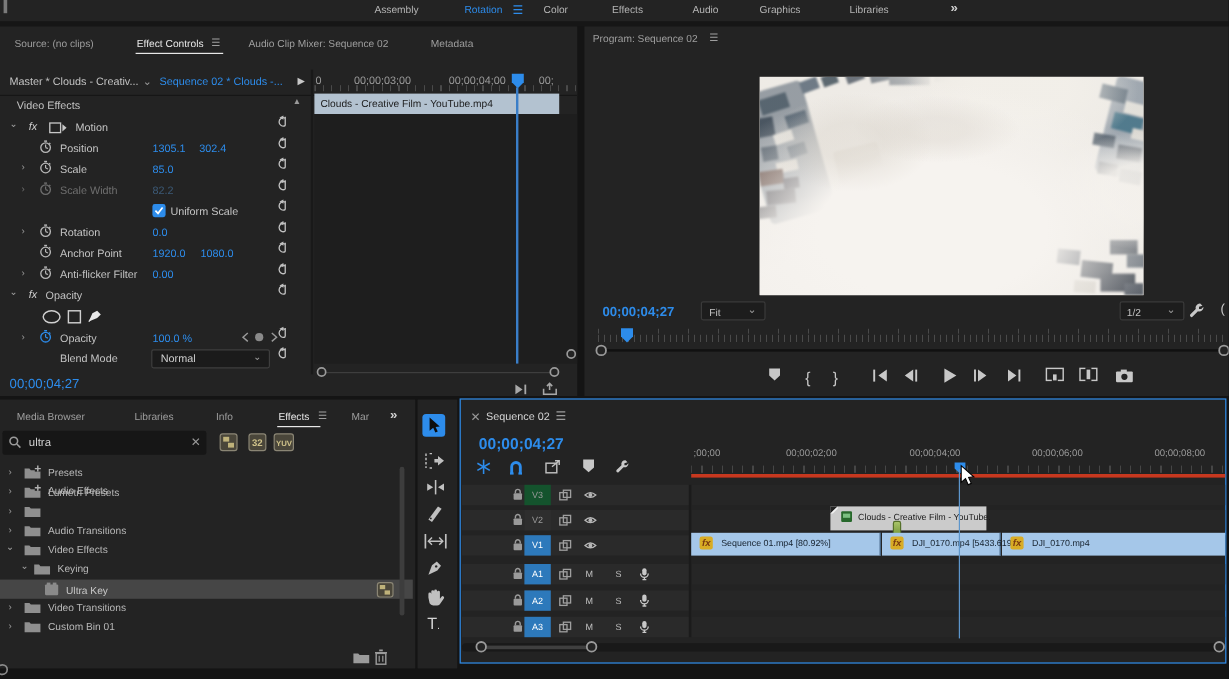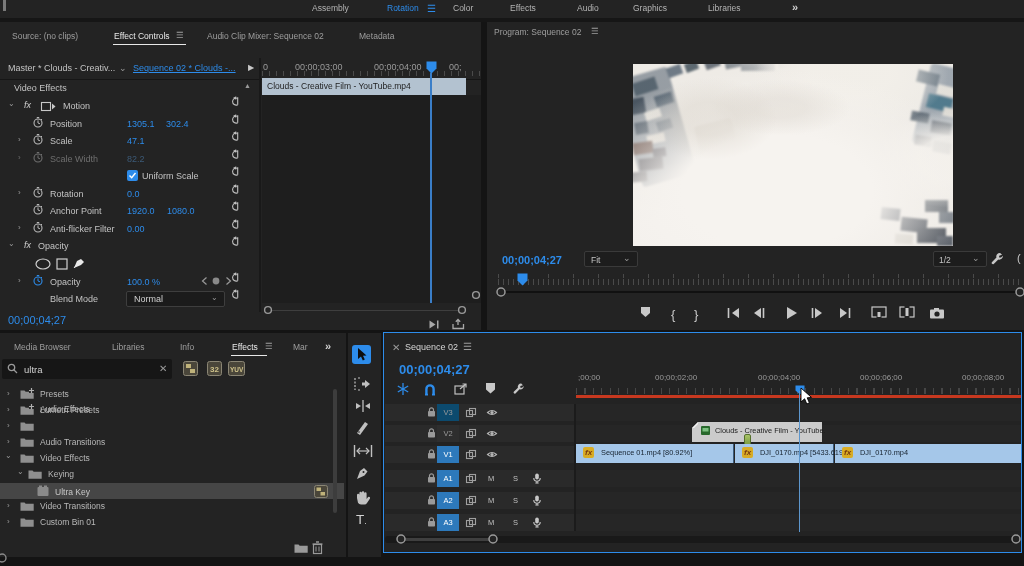--- a/index.html
+++ b/index.html
@@ -79,21 +79,21 @@
     <div class="txt tab" style="left:12px;top:9px;">Source: (no clips)</div>
     <div class="txt tab on" style="left:114px;top:9px;">Effect Controls</div>
     <div class="txt tab" style="left:176px;top:8px;">☰</div>
     <div class="abs" style="left:113px;top:22px;width:73px;height:1px;background:#e8e8e8;"></div>
     <div class="txt tab" style="left:207px;top:9px;">Audio Clip Mixer: Sequence 02</div>
     <div class="txt tab" style="left:359px;top:9px;text-align:right;">Metadata</div>
 
     <div class="abs" style="left:0;top:36px;width:481px;height:22px;background:#232323;border-bottom:1px solid #161616;"></div>
     <div class="txt lbl" style="left:8px;top:41px;">Master * Clouds - Creativ...</div>
     <div class="txt" style="left:119px;top:41px;color:#9a9a9a;font-size:9px;">⌄</div>
-    <div class="txt val" style="left:133px;top:41px;text-decoration:underline;">Sequence 02 * Clouds -...</div>
+    <div class="txt val" style="left:133px;top:41px;">Sequence 02 * Clouds -...</div>
     <div class="txt" style="left:248px;top:41px;color:#c8c8c8;font-size:8px;">▶</div>
 
     <div id="eclist" style="position:absolute;left:0;top:58px;width:260px;height:232px;font-size:9px;color:#c3c3c3;">
 
       <div class="txt" style="left:14px;top:3px;">Video Effects</div>
       <div class="txt" style="left:244px;top:2px;color:#9a9a9a;font-size:7px;">▲</div>
 
       <div class="txt" style="left:8px;top:19px;color:#9a9a9a;font-size:8px;">⌄</div>
       <div class="txt" style="left:24px;top:20px;font-style:italic;color:#d0d0d0;">fx</div>
       <svg style="left:41px;top:21px;color:#c8c8c8" width="15" height="11">
@@ -113,21 +113,21 @@
       <div class="txt val" style="left:166px;top:39px;">302.4</div>
       <svg style="left:229px;top:34px;color:#c0c0c0" width="11" height="11">
           <use href="#i-reset"></use>
         </svg>
 
       <div class="txt" style="left:18px;top:55px;color:#9a9a9a;font-size:8px;">›</div>
       <svg style="left:33px;top:54px;color:#b8b8b8" width="11" height="11">
           <use href="#i-stopwatch"></use>
         </svg>
       <div class="txt" style="left:50px;top:56px;">Scale</div>
-      <div class="txt val" style="left:127px;top:56px;">47.1</div>
+      <div class="txt val" style="left:127px;top:56px;">85.0</div>
       <svg style="left:229px;top:51px;color:#c0c0c0" width="11" height="11">
           <use href="#i-reset"></use>
         </svg>
 
       <div class="txt" style="left:18px;top:73px;color:#6e6e6e;font-size:8px;">›</div>
       <svg style="left:33px;top:72px;color:#6e6e6e" width="11" height="11">
           <use href="#i-stopwatch"></use>
         </svg>
       <div class="txt" style="left:50px;top:74px;color:#6e6e6e;">Scale Width</div>
       <div class="txt" style="left:127px;top:74px;color:#3c5a77;">82.2</div>
@@ -561,21 +561,21 @@
     <div class="txt" style="left:476px;top:40px;color:#9a9a9a;font-size:8px;">00;00;06;00</div>
     <div class="txt" style="left:578px;top:40px;color:#9a9a9a;font-size:8px;">00;00;08;00</div>
     <div class="abs" style="left:192px;top:55px;width:445px;height:6px;background:repeating-linear-gradient(90deg,#464646 0 1px,transparent 1px 8.5px);"></div>
     <div class="abs" style="left:192px;top:62px;width:445px;height:2.5px;background:#c7381f;"></div>
 
     <div class="abs" style="left:1px;top:71px;width:190px;height:17px;background:#2a2a2a;"></div>
     <div class="abs" style="left:192px;top:71px;width:445px;height:17px;background:#262626;"></div>
     <svg style="left:43px;top:74px;color:#9a9a9a" width="10" height="11">
         <use href="#i-lock"></use>
       </svg>
-    <div class="abs" style="left:53px;top:71px;width:22px;height:17px;background:#0c4a6e;color:#9a9a9a;font-size:7.5px;text-align:center;line-height:17px;">V3</div>
+    <div class="abs" style="left:53px;top:71px;width:22px;height:17px;background:#14532d;color:#9a9a9a;font-size:7.5px;text-align:center;line-height:17px;">V3</div>
     <svg style="left:82px;top:75px;color:#9f9f9f" width="11" height="10">
         <use href="#i-sync"></use>
       </svg>
     <svg style="left:103px;top:75px;color:#b8b8b8" width="11" height="9">
         <use href="#i-eye"></use>
       </svg>
     <div class="abs" style="left:1px;top:92px;width:190px;height:17px;background:#2a2a2a;"></div>
     <div class="abs" style="left:192px;top:92px;width:445px;height:17px;background:#262626;"></div>
     <svg style="left:43px;top:95px;color:#9a9a9a" width="10" height="11">
         <use href="#i-lock"></use>

